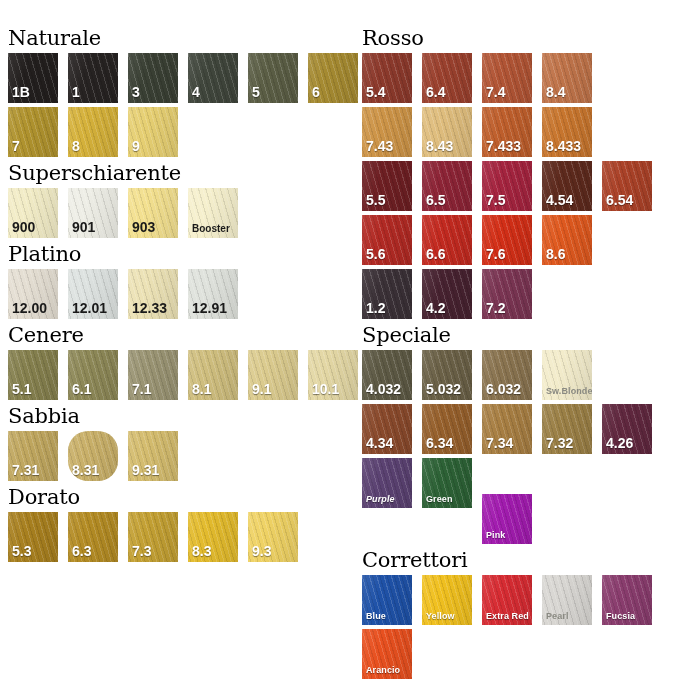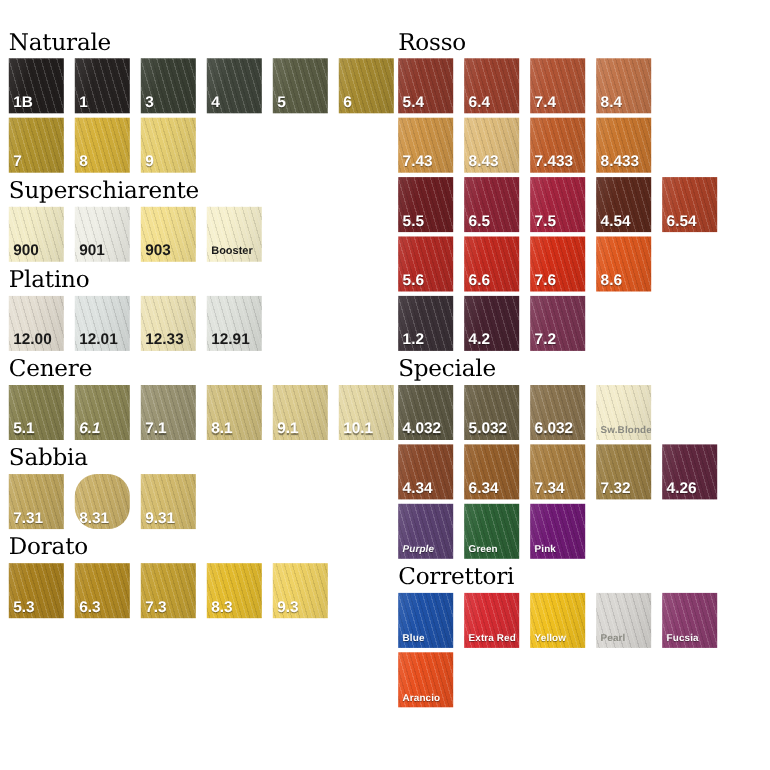--- a/index.html
+++ b/index.html
@@ -195,21 +195,21 @@
             <span class="swatch-label dark">12.91</span>
           </div>
         </div>
       </div>
       <div class="section">
         <h2 class="section-title">Cenere</h2>
         <div class="swatch-row">
           <div class="swatch" title="5.1" style="background-color: rgb(133, 128, 78);">
             <span class="swatch-label">5.1</span>
           </div>
-          <div class="swatch" title="6.1" style="background-color: rgb(141, 136, 87); font-style: italic;">
+          <div class="swatch" title="6.1" style="background-color: rgb(141, 136, 87);">
             <span class="swatch-label">6.1</span>
           </div>
           <div class="swatch" title="7.1" style="background-color: rgb(154, 148, 115);">
             <span class="swatch-label">7.1</span>
           </div>
           <div class="swatch" title="8.1" style="background-color: rgb(207, 190, 126);">
             <span class="swatch-label">8.1</span>
           </div>
           <div class="swatch" title="9.1" style="background-color: rgb(219, 203, 142);">
             <span class="swatch-label">9.1</span>
@@ -361,37 +361,37 @@
             <span class="swatch-label">4.26</span>
           </div>
         </div>
         <div class="swatch-row">
           <div class="swatch" title="Purple" style="background-color: rgb(91, 66, 114); font-style: italic;">
             <span class="swatch-label small">Purple</span>
           </div>
           <div class="swatch" title="Green" style="background-color: rgb(45, 98, 54);">
             <span class="swatch-label small">Green</span>
           </div>
-          <div class="swatch" title="Pink" style="background-color: #701a75;">
+          <div class="swatch" title="Pink" style="background-color: #a21caf; margin-top: 36px;">
             <span class="swatch-label small">Pink</span>
           </div>
         </div>
       </div>
       <div class="section">
         <h2 class="section-title">Correttori</h2>
         <div class="swatch-row">
           <div class="swatch" title="Blue" style="background-color: rgb(31, 82, 168);">
             <span class="swatch-label small">Blue</span>
           </div>
+          <div class="swatch" title="Yellow" style="background-color: rgb(240, 192, 31);">
+            <span class="swatch-label small">Yellow</span>
+          </div>
           <div class="swatch" title="Extra Red" style="background-color: rgb(215, 44, 51);">
             <span class="swatch-label small">Extra Red</span>
           </div>
-          <div class="swatch" title="Yellow" style="background-color: rgb(240, 192, 31);">
-            <span class="swatch-label small">Yellow</span>
-          </div>
           <div class="swatch" title="Pearl" style="background-color: rgb(216, 214, 210);">
             <span class="swatch-label grey small">Pearl</span>
           </div>
           <div class="swatch" title="Fucsia" style="background-color: rgb(138, 61, 110);">
             <span class="swatch-label small">Fucsia</span>
           </div>
         </div>
         <div class="swatch-row">
           <div class="swatch" title="Arancio" style="background-color: rgb(232, 80, 31);">
             <span class="swatch-label small">Arancio</span>

